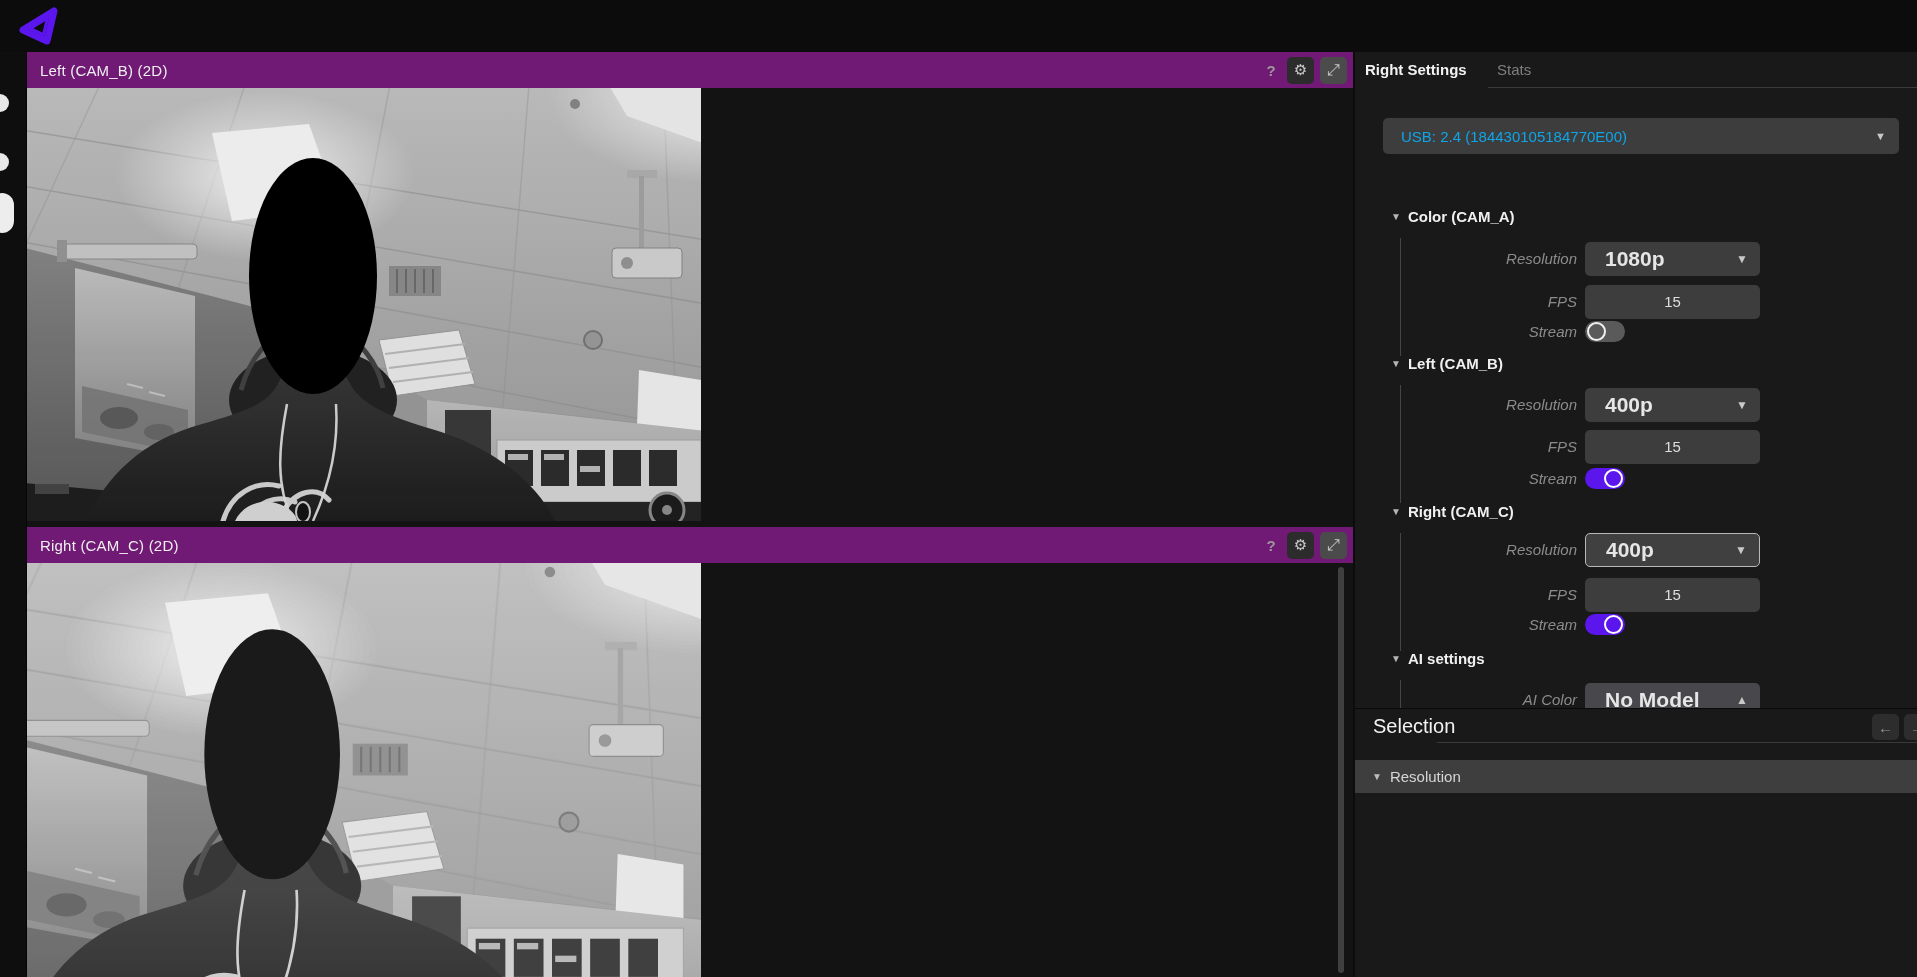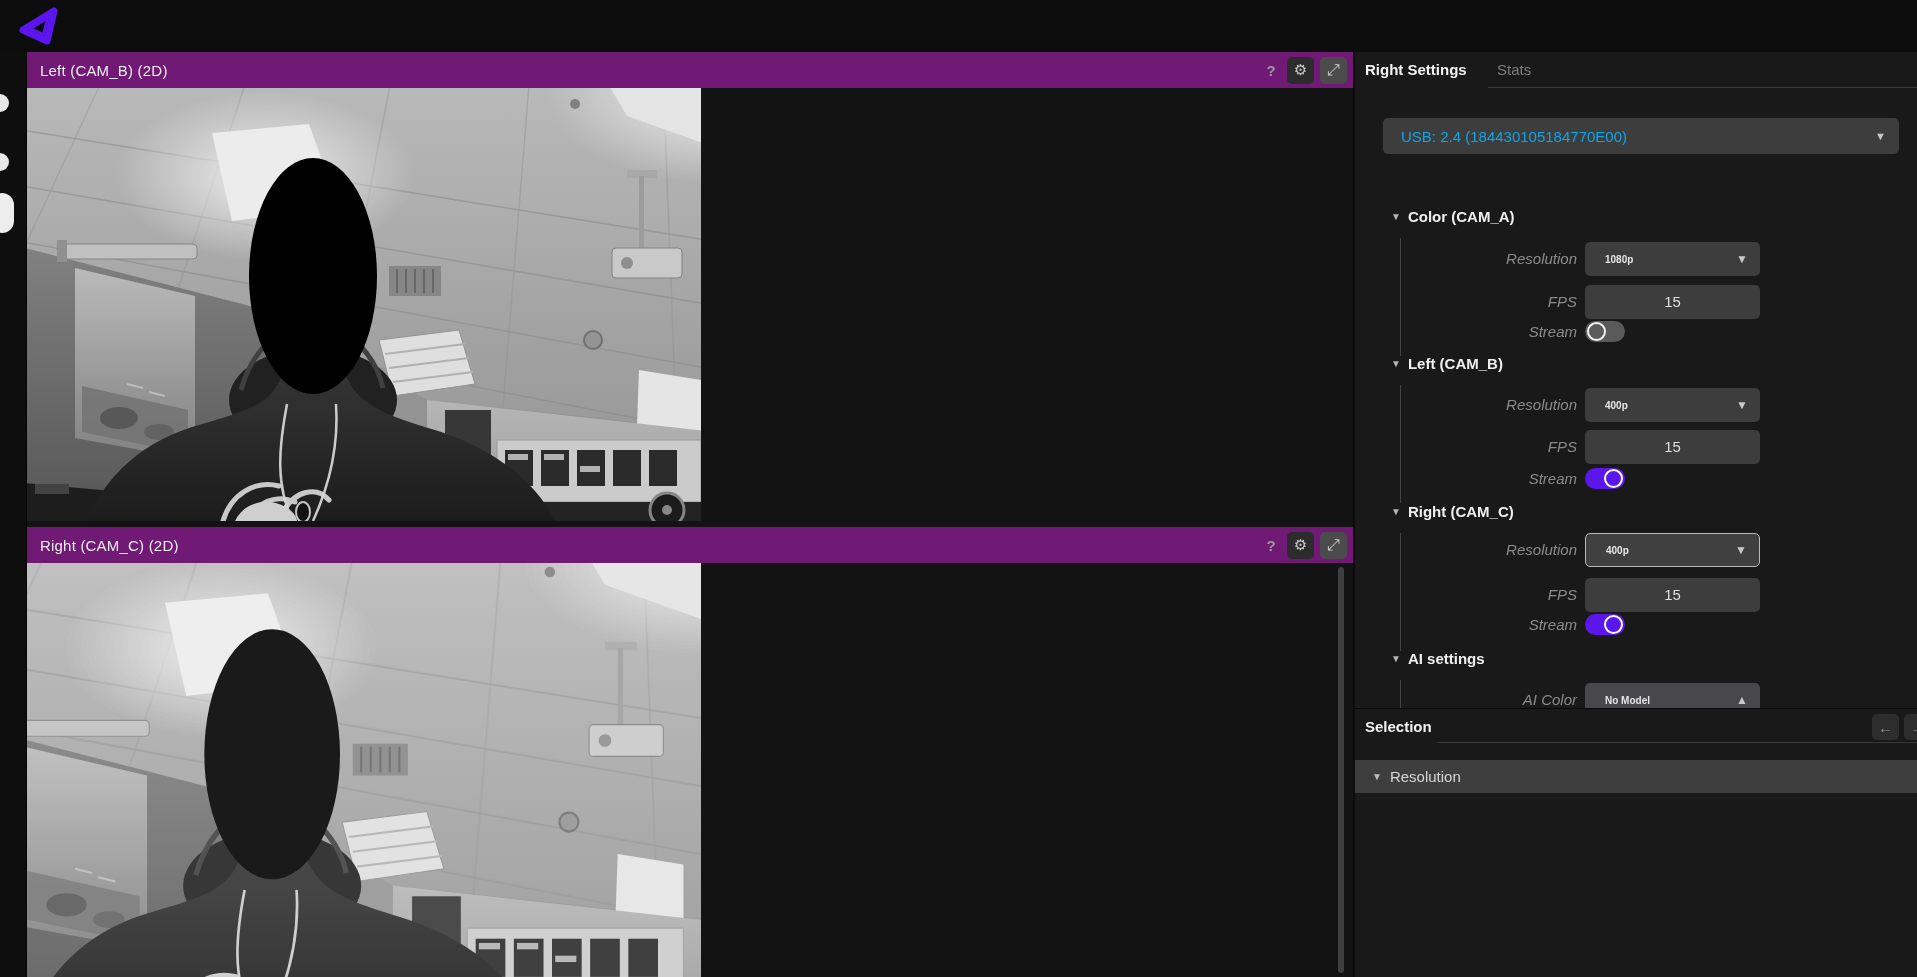--- a/index.html
+++ b/index.html
@@ -35,33 +35,33 @@
   .dd-value{position:absolute;left:18px;top:0;bottom:0;display:flex;align-items:center;font-size:15px;color:#0ea5e9;}
   .dd-caret{position:absolute;right:13px;top:0;bottom:0;display:flex;align-items:center;font-size:11px;color:#c9c9c9;}
   .sec-head{position:absolute;height:20px;display:flex;align-items:center;gap:7px;}
   .sec-tri{font-size:10px;color:#b5b5b5;}
   .sec-title{font-size:15px;font-weight:bold;color:#f0f0f0;}
   .indent-line{position:absolute;left:45px;width:1px;background:#454545;}
   .row-label{position:absolute;left:7px;width:215px;height:34px;line-height:34px;text-align:right;font-size:15px;color:#8b8b8b;font-style:italic;}
   .ctrl{position:absolute;left:230px;width:175px;height:34px;box-sizing:border-box;}
   .ctrl.dd{background:#3d3d3d;border-radius:5px;}
   .ctrl.dd.focused{border:1px solid #b9b9b9;background:#404040;}
-  .ctrl.dd .val{position:absolute;left:20px;top:0;bottom:0;display:flex;align-items:center;font-size:10px;font-weight:bold;color:#e6e6e6;}
+  .ctrl.dd .val{position:absolute;left:20px;top:0;bottom:0;display:flex;align-items:center;font-size:21px;font-weight:bold;color:#e6e6e6;}
   .ctrl.dd .crt{position:absolute;right:12px;top:0;bottom:0;display:flex;align-items:center;font-size:12px;color:#c9c9c9;}
   .ctrl.num{background:#3d3d3d;border-radius:5px;text-align:center;line-height:34px;font-size:15px;color:#dedede;}
   .ctrl.ai{background:#48484c;}
   .toggle{position:absolute;left:230px;width:40px;height:21px;border-radius:11px;}
   .toggle .knob{position:absolute;top:1px;width:15px;height:15px;border-radius:50%;border:2px solid #f0f0f0;}
   .toggle.off{background:#5a5a5a;}
   .toggle.off .knob{left:2px;background:transparent;}
   .toggle.on{background:#5b16ee;}
   .toggle.on .knob{right:2px;background:#5b16ee;border-color:#ffffff;}
   
   #selpanel{position:absolute;left:0;top:656px;width:562px;height:35px;background:#191919;border-top:1px solid #090909;}
-  #selpanel .ttl{position:absolute;left:10px;top:0;height:35px;line-height:35px;font-size:15px;font-weight:bold;color:#f2f2f2;}
+  #selpanel .ttl{position:absolute;left:18px;top:0;height:35px;line-height:35px;font-size:20px;font-weight:normal;color:#f2f2f2;}
   .hist-btn{position:absolute;top:5px;width:27px;height:26px;background:#2d2d2d;border-radius:5px;color:#9a9a9a;
             display:flex;align-items:center;justify-content:center;font-size:15px;}
   #sel-underline{position:absolute;left:82px;right:0;top:690px;height:1px;background:#3a3a3a;}
   #bpbar{position:absolute;left:0;top:708px;width:562px;height:33px;background:#3e3e3e;display:flex;align-items:center;gap:8px;padding-left:17px;box-sizing:border-box;}
   #bpbar .tri{font-size:10px;color:#bdbdbd;}
   #bpbar .lbl{font-size:15px;color:#d6d6d6;}
 </style>
 </head>
 <body>
 

